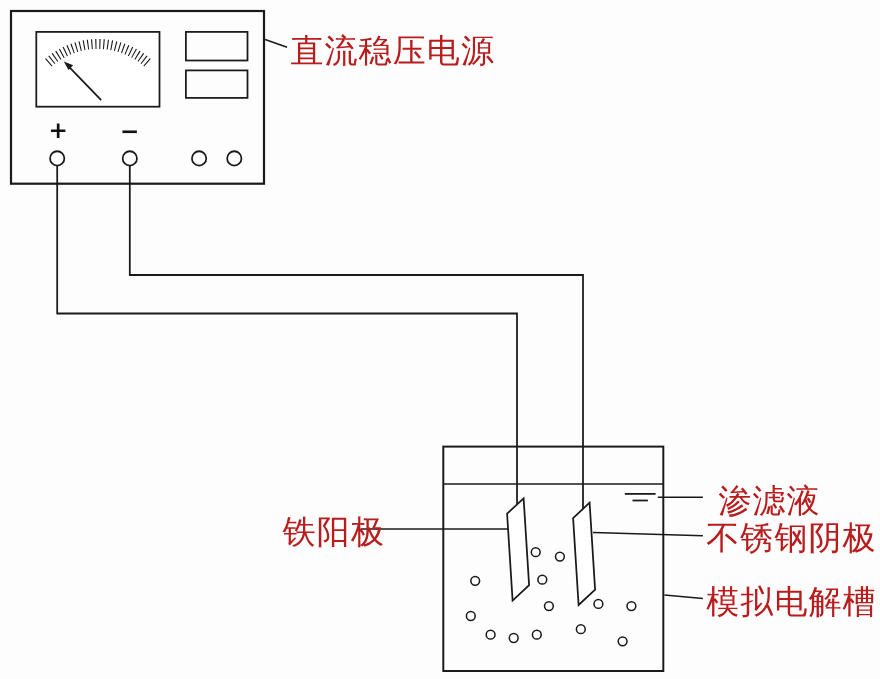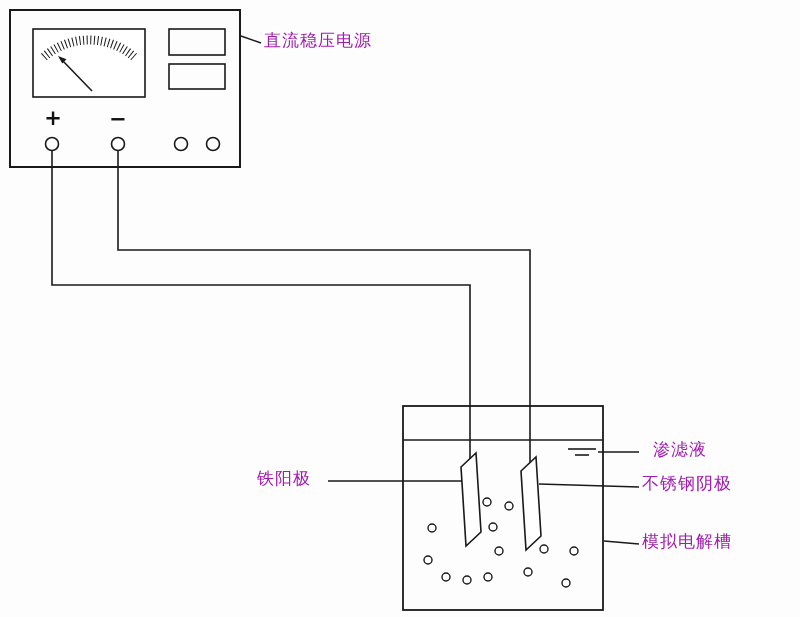--- a/index.html
+++ b/index.html
@@ -15,22 +15,22 @@
     font-family: "DejaVu Sans", "Liberation Sans", sans-serif;
     overflow: hidden;
   }
   #stage svg {
     position: absolute;
     left: 0;
     top: 0;
   }
   .lbl {
     position: absolute;
-    color: #a21caf;
-    font-size: 17px;
+    color: #b91c1c;
+    font-size: 30px;
     line-height: 1;
     white-space: nowrap;
     letter-spacing: 1px;
   }
   .term {
     position: absolute;
     color: #111111;
     font-size: 21px;
     line-height: 1;
     width: 18px;

